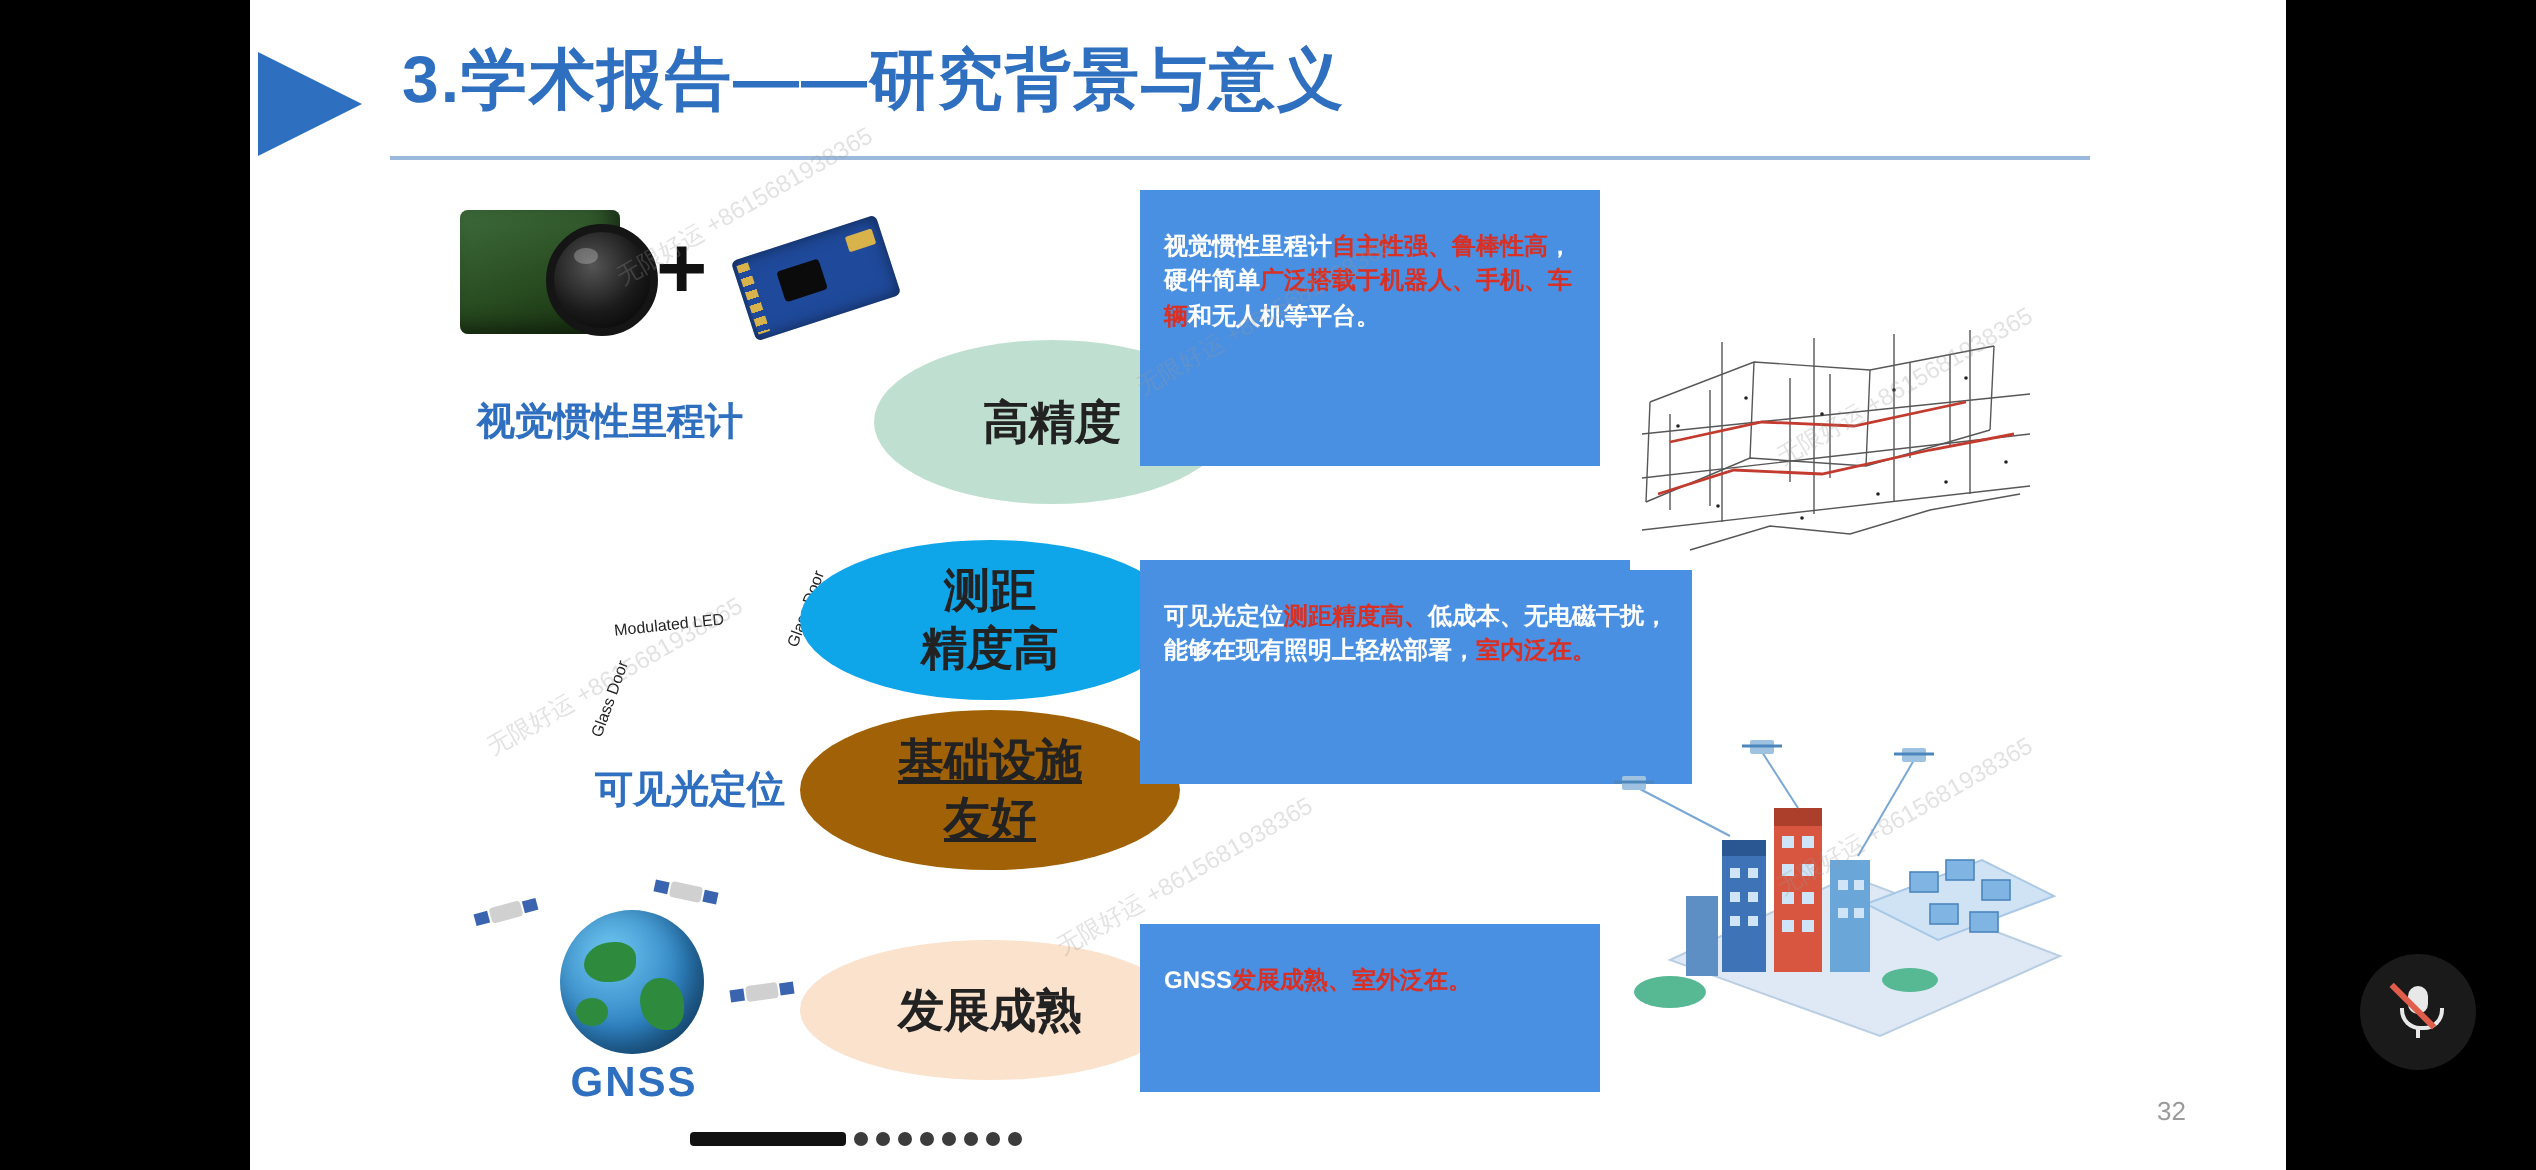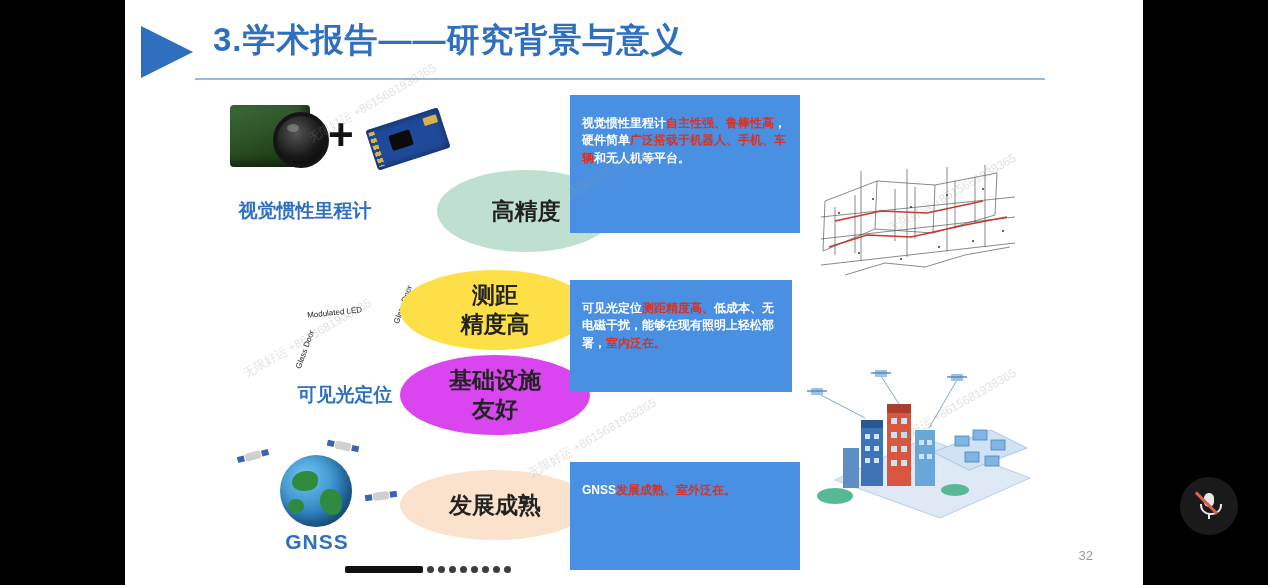--- a/index.html
+++ b/index.html
@@ -27,21 +27,21 @@
     top: 0;
     width: 1018px;
     height: 585px;
     background: #ffffff;
     overflow: hidden;
   }
 
   
   .title-row {
     position: absolute;
-    left: 16px; top: 10px;
+    left: 4px; top: 10px;
     width: 1018px;
     height: 70px;
     padding-left: 20px;
   }
   .play-triangle {
     position: absolute;
     left: 0px;
     top: 16px;
     width: 0; height: 0;
     border-top: 26px solid transparent;
@@ -414,42 +414,42 @@
       <span>视觉惯性里程计</span><span class="hi">自主性强、</span><span class="hi">鲁棒性高</span><span>，硬件简单</span><span class="hi">广泛搭载于机器人、</span><span class="hi">手机、车辆</span><span>和无人机等平台。</span>
     </div>
 
     <div class="vlp-plot"></div>
     <div class="vlp-grid"></div>
     <div class="vlp-caption-a cn">Modulated LED</div>
     <div class="vlp-caption-b cn">Glass Door</div>
     <div class="vlp-caption-c cn">Glass Door</div>
     <div class="item-label cn" style="left:120px; top:382px; width:200px;">可见光定位</div>
 
-    <div class="badge cn" style="left:275px; top:270px; width:190px; height:80px; background:#fde047; white-space:pre-line;">测距
+    <div class="badge cn" style="left:275px; top:270px; width:190px; height:80px; background:#0ea5e9; white-space:pre-line;">测距
 精度高</div>
-    <div class="badge cn" style="left:275px; top:355px; width:190px; height:80px; background:#d946ef; white-space:pre-line;">基础设施
+    <div class="badge cn" style="left:275px; top:355px; width:190px; height:80px; background:#a16207; white-space:pre-line;text-decoration:underline;">基础设施
 友好</div>
 
-    <div class="textbox" style="left:445px; top:280px; width:222px; height:112px;">
+    <div class="textbox" style="left:445px; top:280px; width:276px; height:112px;">
       <span>可见光定位</span><span class="hi">测距精度高、</span><span>低成本、无电磁干扰，能够在现有照明上轻松部署，</span><span class="hi">室内泛在。</span>
     </div>
 
     <div class="globe">
       <div class="land1"></div>
         <div class="land2"></div>
         <div class="land3"></div>
     </div>
     <div class="sat" style="left:120px; top:452px; transform:rotate(-15deg);"></div>
     <div class="sat" style="left:210px; top:442px; transform:rotate(12deg);"></div>
     <div class="sat" style="left:248px; top:492px; transform:rotate(-8deg);"></div>
     <div class="gnss-text cn">GNSS</div>
 
     <div class="badge cn" style="left:275px; top:470px; width:190px; height:70px; background:#fbe2cd;text-align:center;">发展成熟</div>
 
-    <div class="textbox" style="left:445px; top:462px; width:230px; height:108px;">
+    <div class="textbox" style="left:445px; top:462px; width:230px; height:84px;">
       <span>GNSS</span><span class="hi">发展成熟、室外泛在。</span>
     </div>
 
     <div class="cloud">
       <svg width="205" height="130" viewBox="0 0 205 130">
         <g stroke="#3a3a3a" stroke-width="0.7" fill="none" opacity="0.85">
           <path d="M8,96 L60,74 L118,78 L180,60"></path>
           <path d="M8,96 L10,46 M60,74 L62,26 M118,78 L120,30 M180,60 L182,18"></path>
           <path d="M10,46 L62,26 L120,30 L182,18"></path>
           <path d="M20,100 L20,52 M40,98 L40,40 M80,86 L80,34 M100,84 L100,32 M140,74 L140,26 M160,68 L160,22"></path>

